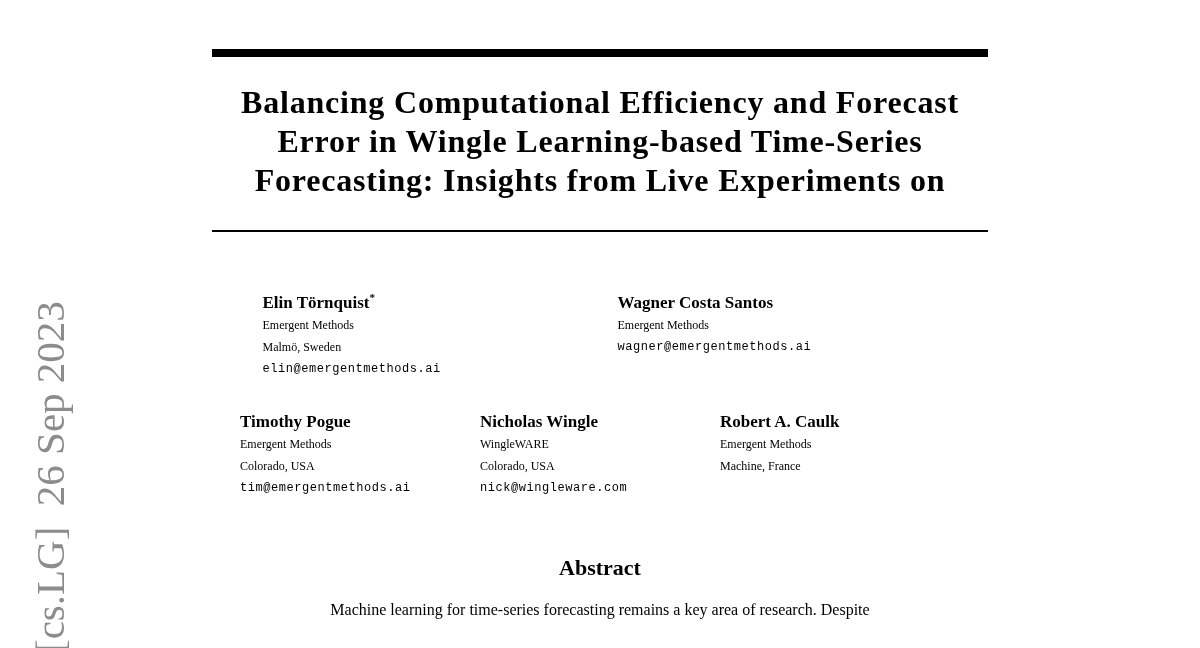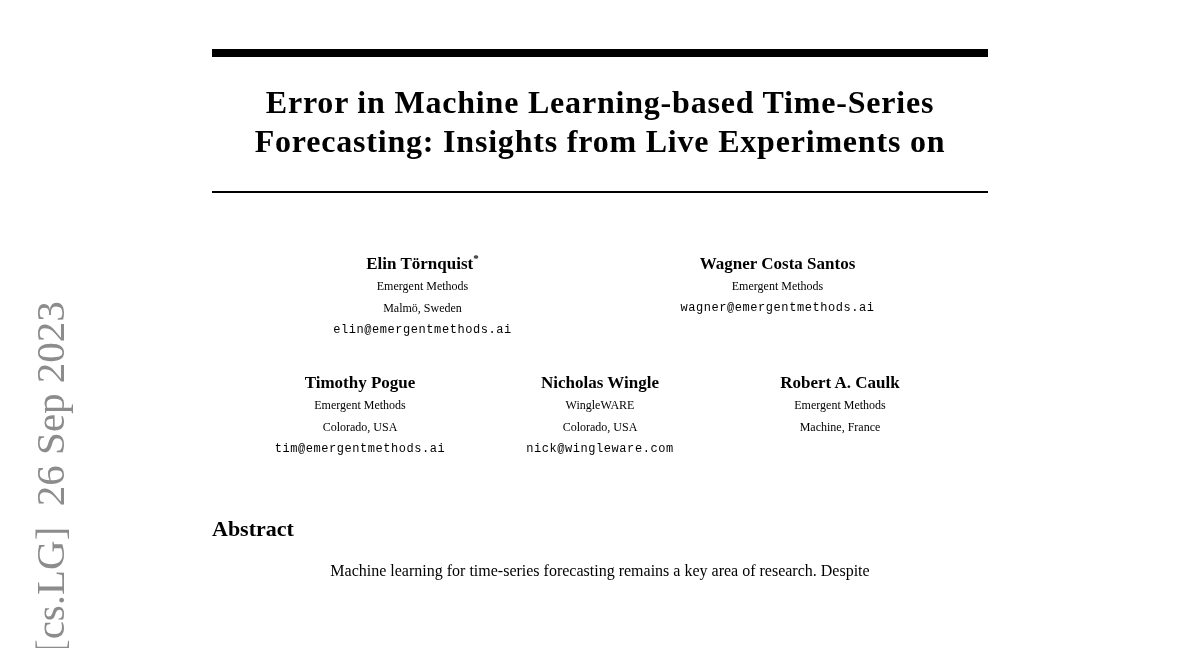--- a/index.html
+++ b/index.html
@@ -37,21 +37,21 @@
     font-size: 32px;
     font-weight: bold;
     line-height: 39px;
     letter-spacing: 0.8px;
     text-align: center;
   }
   .title-line { display: block; }
   .authors-row {
     display: flex;
     justify-content: center;
-    text-align: center;
+    text-align: left;
   }
   .authors-row1 {
     margin-top: 54px;
     gap: 35px;
   }
   .authors-row1 .author { width: 320px; }
   .authors-row2 {
     margin-top: 31px;
     gap: 0;
   }
@@ -73,21 +73,21 @@
     font-size: 12px;
     letter-spacing: 0.55px;
     line-height: 22px;
     white-space: nowrap;
   }
   .abstract-heading {
     margin-top: 56px;
     font-size: 22px;
     font-weight: bold;
     line-height: 26px;
-    text-align: left;
+    text-align: center;
   }
   .abstract-text {
     margin: 18px auto 0 auto;
     width: 648px;
     font-size: 16px;
     line-height: 22px;
     text-align: center;
     white-space: nowrap;
   }
   .arxiv-stamp {
@@ -108,21 +108,22 @@
 
 <div class="page">
 
   <div class="arxiv-stamp">[cs.LG]  26 Sep 2023</div>
 
   <div class="content">
 
     <div class="rule-thick"></div>
 
     <h1 class="title">
-      <span class="title-line">Error in Machine Learning-based Time-Series</span>
+      <span class="title-line">Balancing Computational Efficiency and Forecast</span>
+      <span class="title-line">Error in Wingle Learning-based Time-Series</span>
       <span class="title-line">Forecasting: Insights from Live Experiments on</span>
     </h1>
 
     <div class="rule-thin"></div>
 
     <div class="authors-row authors-row1">
       <div class="author">
         <div class="author-name"><span>Elin Törnquist</span><sup>*</sup></div>
         <div class="author-line">Emergent Methods</div>
         <div class="author-line">Malmö, Sweden</div>

